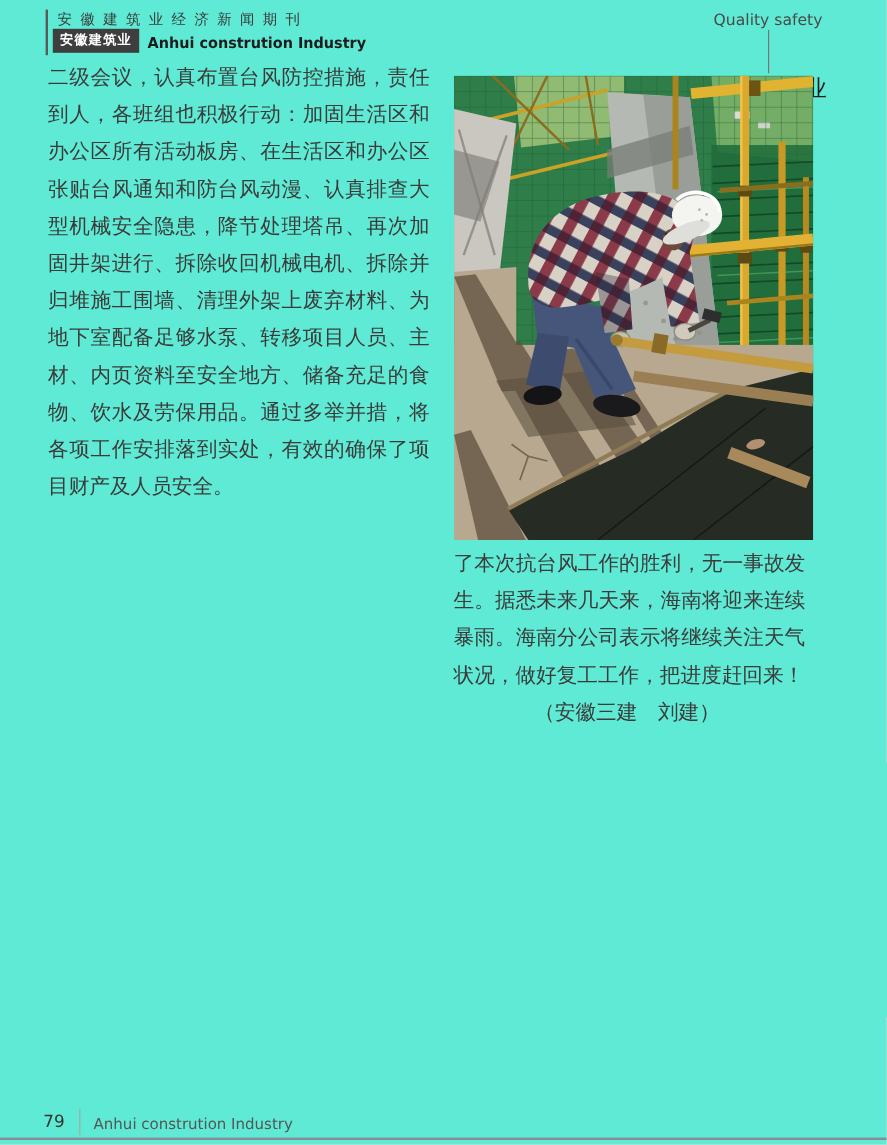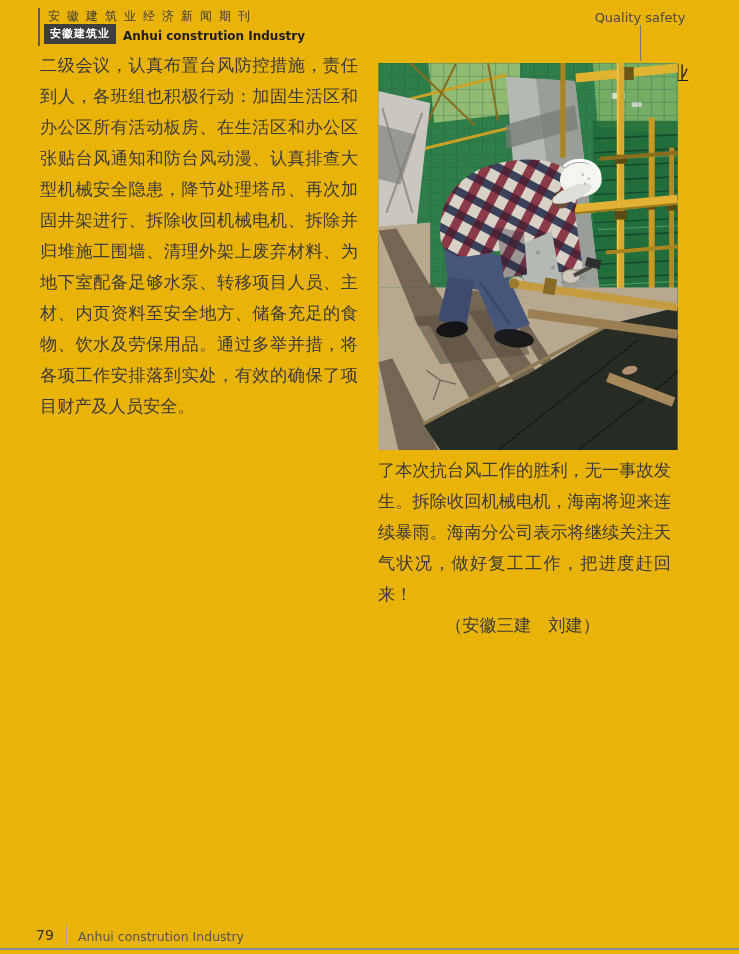--- a/index.html
+++ b/index.html
@@ -1,17 +1,17 @@
 <!DOCTYPE html>
 <html><head>
 <meta charset="utf-8">
 <style>
   html,body{margin:0;padding:0;background:#e8e8e8;}
   .page{
-    position:relative;width:739px;height:954px;background:#eab308;
+    position:relative;width:739px;height:954px;background:#5eead4;
     margin:0 auto;overflow:hidden;
     font-family:"DejaVu Sans","Liberation Sans",sans-serif;
   }
   
   .hdr-rule-left{position:absolute;left:38px;top:8px;width:2px;height:38px;background:#5a5a5a;}
   .journal-title{position:absolute;left:48px;top:8px;font-size:12px;letter-spacing:7px;color:#3a3a3a;font-weight:500;white-space:nowrap;}
   .logo-row{position:absolute;left:44px;top:24px;display:flex;align-items:flex-end;}
   .logo-box{background:#3e3e3e;color:#ffffff;font-size:11px;font-weight:bold;letter-spacing:1px;padding:2px 6px 3px 6px;line-height:15px;}
   .logo-sub{font-size:12.5px;font-weight:bold;color:#1c1c1c;margin-left:7px;padding-bottom:1px;transform:scaleX(0.96);transform-origin:left;white-space:nowrap;}
   .hdr-right{position:absolute;right:49px;top:10px;display:flex;align-items:center;flex-direction:column;}
@@ -213,21 +213,21 @@
 
       <line x1="133" y1="221" x2="300" y2="245" stroke="#c49c3f" stroke-width="8"></line>
       <rect x="166" y="216" width="12" height="16" fill="#8a6a28" transform="rotate(10 172 224)"></rect>
       <circle cx="136" cy="221" r="5" fill="#9a7a2c"></circle>
       <line x1="150" y1="251" x2="300" y2="272" stroke="#9a7f54" stroke-width="9"></line>
       <line x1="230" y1="315" x2="296" y2="340" stroke="#a8895c" stroke-width="10"></line>
     </svg>
   </div>
 
   <div class="col-right">
-    <p>了本次抗台风工作的胜利，无一事故发生。拆除收回机械电机，海南将迎来连续暴雨。海南分公司表示将继续关注天气状况，做好复工工作，把进度赶回来！</p>
+    <p>了本次抗台风工作的胜利，无一事故发生。据悉未来几天来，海南将迎来连续暴雨。海南分公司表示将继续关注天气状况，做好复工工作，把进度赶回来！</p>
     <p class="attribution">（安徽三建　刘建）</p>
   </div>
 
   <div class="footer-pg">79</div>
   <div class="footer-rule"></div>
   <div class="footer-name">Anhui constrution Industry</div>
   <div class="bottom-line"></div>
 
 </div>
 

